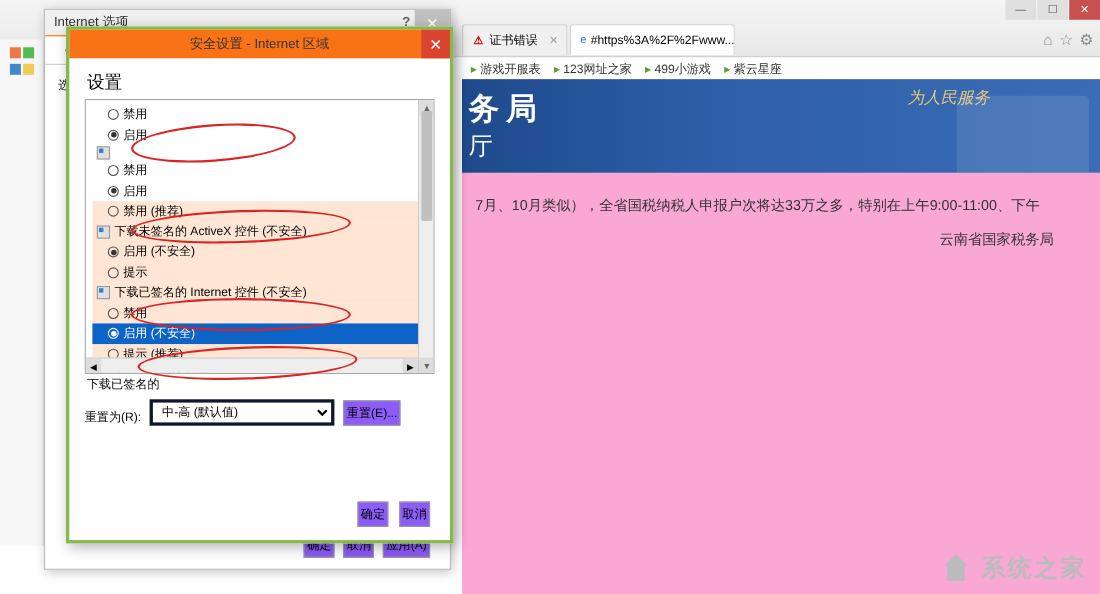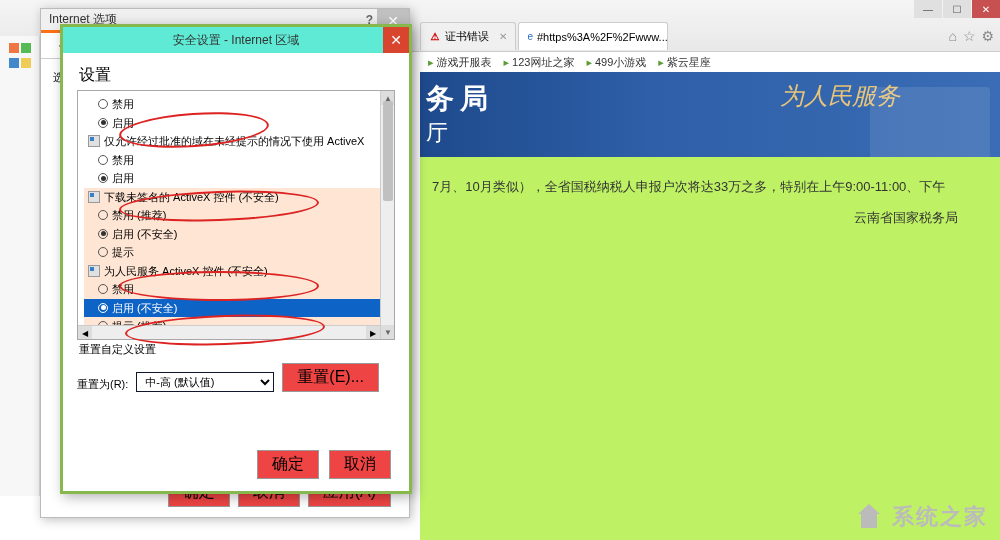--- a/index.html
+++ b/index.html
@@ -11,49 +11,49 @@
 .tabs-row{position:absolute;top:22px;left:420px;right:40px;height:28px;display:flex;gap:2px}
 .tab{display:flex;align-items:center;gap:4px;padding:4px 8px;background:#f0f0f0;border:1px solid #ccc;border-bottom:none;border-radius:3px 3px 0 0;font-size:11px;max-width:150px;overflow:hidden;white-space:nowrap}
 .tab.active{background:#fff}
 .tab-warn{color:#c00;font-weight:bold}
 .tab-close{margin-left:6px;color:#999;font-size:10px}
 .tab-icon{width:12px;height:12px;display:inline-flex;align-items:center;justify-content:center;font-size:10px}
 .fav-row{position:absolute;top:50px;left:420px;right:40px;height:24px;display:flex;gap:12px;padding:4px 8px;font-size:11px;color:#333}
 .fav-link{display:flex;align-items:center;gap:3px;cursor:pointer}
 .fav-icon{color:#5a9e33}
 .nav-icons{position:absolute;top:28px;right:6px;display:flex;gap:6px;font-size:14px;color:#888}
-.content{position:absolute;top:72px;left:420px;right:0;bottom:0;background:#bef264}
+.content{position:absolute;top:72px;left:420px;right:0;bottom:0;background:#f9a8d4}
 .banner{height:85px;background:linear-gradient(90deg,#1e4a8c,#2e5fa8 40%,#3a6db5);position:relative;color:#fff;overflow:hidden}
 .banner-title{font-size:28px;font-weight:bold;letter-spacing:6px;padding:8px 0 0 6px}
 .banner-sub{font-size:22px;letter-spacing:6px;padding-left:6px}
-.banner-script{position:absolute;top:8px;right:100px;font-family:cursive;font-size:24px;color:#e8c578;font-style:italic}
+.banner-script{position:absolute;top:8px;right:100px;font-family:cursive;font-size:15px;color:#e8c578;font-style:italic}
 .banner-fig{position:absolute;bottom:0;right:10px;width:120px;height:70px;background:rgba(255,255,255,.1);border-radius:4px 4px 0 0}
 .notice{padding:18px 12px;font-size:13px;line-height:1.8;color:#333}
 .notice-sig{text-align:right;padding:8px 30px 0 0}
 .login-panel{position:absolute;top:310px;left:550px;width:280px;text-align:center}
 .login-hdr{color:#666;font-size:12px;margin-bottom:12px}
 .login-link{display:block;margin:10px auto 0;color:#06c;text-decoration:underline;font-size:11px;cursor:pointer}
 .watermark{position:absolute;bottom:8px;right:12px;color:#bbb;font-size:22px;font-weight:bold;display:flex;align-items:flex-end;gap:6px;letter-spacing:2px}
 .house{width:34px;height:28px;position:relative}
 .house:before{content:"";position:absolute;top:0;left:6px;width:0;height:0;border-left:11px solid transparent;border-right:11px solid transparent;border-bottom:10px solid #bbb}
 .house:after{content:"";position:absolute;top:10px;left:9px;width:16px;height:14px;background:#bbb}
 
 .ie-dialog{position:absolute;top:8px;left:40px;width:370px;height:510px;background:#fff;border:1px solid #bbb;box-shadow:2px 2px 10px rgba(0,0,0,.25)}
-.ie-titlebar{height:24px;background:#f0f0f0;border-bottom:3px solid #f97316;display:flex;align-items:center;padding:0 8px;font-size:12px;color:#333;position:relative}
+.ie-titlebar{height:24px;background:#f0f0f0;border-bottom:1px solid #f97316;display:flex;align-items:center;padding:0 8px;font-size:12px;color:#333;position:relative}
 .ie-title-help{position:absolute;right:36px;top:4px;font-weight:bold;color:#666}
 .ie-title-close{position:absolute;right:0;top:0;width:32px;height:24px;background:#c0c0c0;color:#fff;display:flex;align-items:center;justify-content:center;font-size:14px}
 .ie-tab-strip{padding:6px 10px 0;border-bottom:1px solid #ccc}
 .ie-tab{display:inline-block;padding:2px 8px;font-size:11px;color:#555}
 .ie-body{padding:8px 12px;position:relative}
 .ie-body-row{display:flex;align-items:center;gap:6px;font-size:11px;padding:3px 0}
 .ie-footer-btns{position:absolute;bottom:10px;right:18px;display:flex;gap:8px}
-.ie-btn{padding:3px 14px;font-size:16px;border:1px solid #999;background:#ef4444;cursor:pointer}
+.ie-btn{padding:3px 2px;font-size:11px;border:1px solid #999;background:#8b5cf6;cursor:pointer}
 
 .sec-dialog{position:absolute;top:24px;left:60px;width:352px;height:470px;background:#fff;border:3px solid #86b84d;box-shadow:3px 3px 12px rgba(0,0,0,.3);z-index:10}
-.sec-titlebar{height:26px;background:#5eead4;display:flex;align-items:center;justify-content:center;position:relative}
+.sec-titlebar{height:26px;background:#f97316;display:flex;align-items:center;justify-content:center;position:relative}
 .sec-title{color:#333;font-size:12px}
 .sec-close{position:absolute;right:0;top:0;width:26px;height:26px;background:#d9442e;color:#fff;display:flex;align-items:center;justify-content:center;font-size:14px;cursor:pointer}
 .sec-body{padding:8px 14px}
 .sec-section-hdr{font-size:16px;padding:4px 0 4px 2px}
 .sec-list-wrap{border:1px solid #a8a8a8;height:250px;background:#fff;position:relative;overflow:hidden}
 .sec-list{padding:4px 6px;font-size:11px;line-height:1.5}
 .sec-item{display:flex;align-items:center;gap:4px;padding:1px 0 1px 14px}
 .sec-item.hdr{padding-left:4px}
 .sec-item.hl{background:#ffe5d4}
 .sec-item.sel{background:#0e63c7;color:#fff}
@@ -68,21 +68,21 @@
 .scroll-arr{position:absolute;left:0;width:14px;height:14px;background:#ddd;display:flex;align-items:center;justify-content:center;font-size:8px;color:#666}
 .scroll-arr.up{top:0}
 .scroll-arr.dn{bottom:0}
 .sec-hscroll{position:absolute;bottom:0;left:0;right:14px;height:14px;background:#eee;border-top:1px solid #ccc}
 .sec-hscroll .arr{position:absolute;top:0;width:14px;height:14px;background:#ddd;display:flex;align-items:center;justify-content:center;font-size:8px}
 .sec-hscroll .arr.l{left:0}
 .sec-hscroll .arr.r{right:0}
 .sec-note{font-size:10px;padding:6px 0 10px 4px;color:#333}
 .sec-reset-hdr{font-size:11px;padding:2px 0 6px 2px}
 .sec-reset-row{display:flex;align-items:flex-end;gap:8px;font-size:11px}
-.sec-select{flex:none;width:138px;padding:2px 4px;font-size:11px;border:1px solid #0f172a;background:#fff}
+.sec-select{flex:none;width:168px;padding:2px 4px;font-size:11px;border:3px solid #0f172a;background:#fff}
 .sec-okrow{position:absolute;bottom:12px;right:18px;display:flex;gap:10px}
 .oval{position:absolute;border:2px solid #d22;border-radius:50%;pointer-events:none}
 .ov1{top:86px;left:56px;width:150px;height:34px;transform:rotate(-4deg)}
 .ov2{top:164px;left:56px;width:200px;height:30px;transform:rotate(-2deg)}
 .ov3{top:244px;left:56px;width:200px;height:30px}
 .ov4{top:288px;left:62px;width:200px;height:30px;transform:rotate(-2deg)}
 
 .left-strip{position:absolute;top:36px;left:0;width:40px;height:460px;background:#f7f7f7;border-right:1px solid #ddd}
 .left-app-icon{width:24px;height:24px;margin:6px auto;display:block}
 .left-app-icon span{display:inline-block;width:10px;height:10px;margin:1px}
@@ -192,49 +192,48 @@
           <div class="sec-item">
             <span class="radio"></span>
             <span>禁用</span>
           </div>
           <div class="sec-item">
             <span class="radio on"></span>
             <span>启用</span>
           </div>
           <div class="sec-item hdr">
             <span class="ficon"></span>
-            <span>仅允许经过批准的域在未经提示的情况下使用 ActiveX</span>
           </div>
           <div class="sec-item">
             <span class="radio"></span>
             <span>禁用</span>
           </div>
           <div class="sec-item">
             <span class="radio on"></span>
             <span>启用</span>
           </div>
+          <div class="sec-item hl">
+            <span class="radio"></span>
+            <span>禁用 (推荐)</span>
+          </div>
           <div class="sec-item hdr hl">
             <span class="ficon"></span>
             <span>下载未签名的 ActiveX 控件 (不安全)</span>
           </div>
           <div class="sec-item hl">
-            <span class="radio"></span>
-            <span>禁用 (推荐)</span>
-          </div>
-          <div class="sec-item hl">
             <span class="radio on"></span>
             <span>启用 (不安全)</span>
           </div>
           <div class="sec-item hl">
             <span class="radio"></span>
             <span>提示</span>
           </div>
           <div class="sec-item hdr hl">
             <span class="ficon"></span>
-            <span>为人民服务 ActiveX 控件 (不安全)</span>
+            <span>下载已签名的 Internet 控件 (不安全)</span>
           </div>
           <div class="sec-item hl">
             <span class="radio"></span>
             <span>禁用</span>
           </div>
           <div class="sec-item hl sel">
             <span class="radio on"></span>
             <span>启用 (不安全)</span>
           </div>
           <div class="sec-item hl">
@@ -249,21 +248,21 @@
       <div class="scrollbar">
         <div class="scroll-arr up">▲</div>
         <div class="scroll-thumb"></div>
         <div class="scroll-arr dn">▼</div>
       </div>
       <div class="sec-hscroll">
         <div class="arr l">◀</div>
         <div class="arr r">▶</div>
       </div>
     </div>
-    <div class="sec-reset-hdr">重置自定义设置</div>
+    <div class="sec-reset-hdr">下载已签名的</div>
     <div class="sec-reset-row">
       <span>重置为(R):</span>
       <select class="sec-select"><option>中-高 (默认值)</option></select>
       <button class="ie-btn">重置(E)...</button>
     </div>
   </div>
   <div class="sec-okrow">
     <button class="ie-btn">确定</button>
     <button class="ie-btn">取消</button>
   </div>

